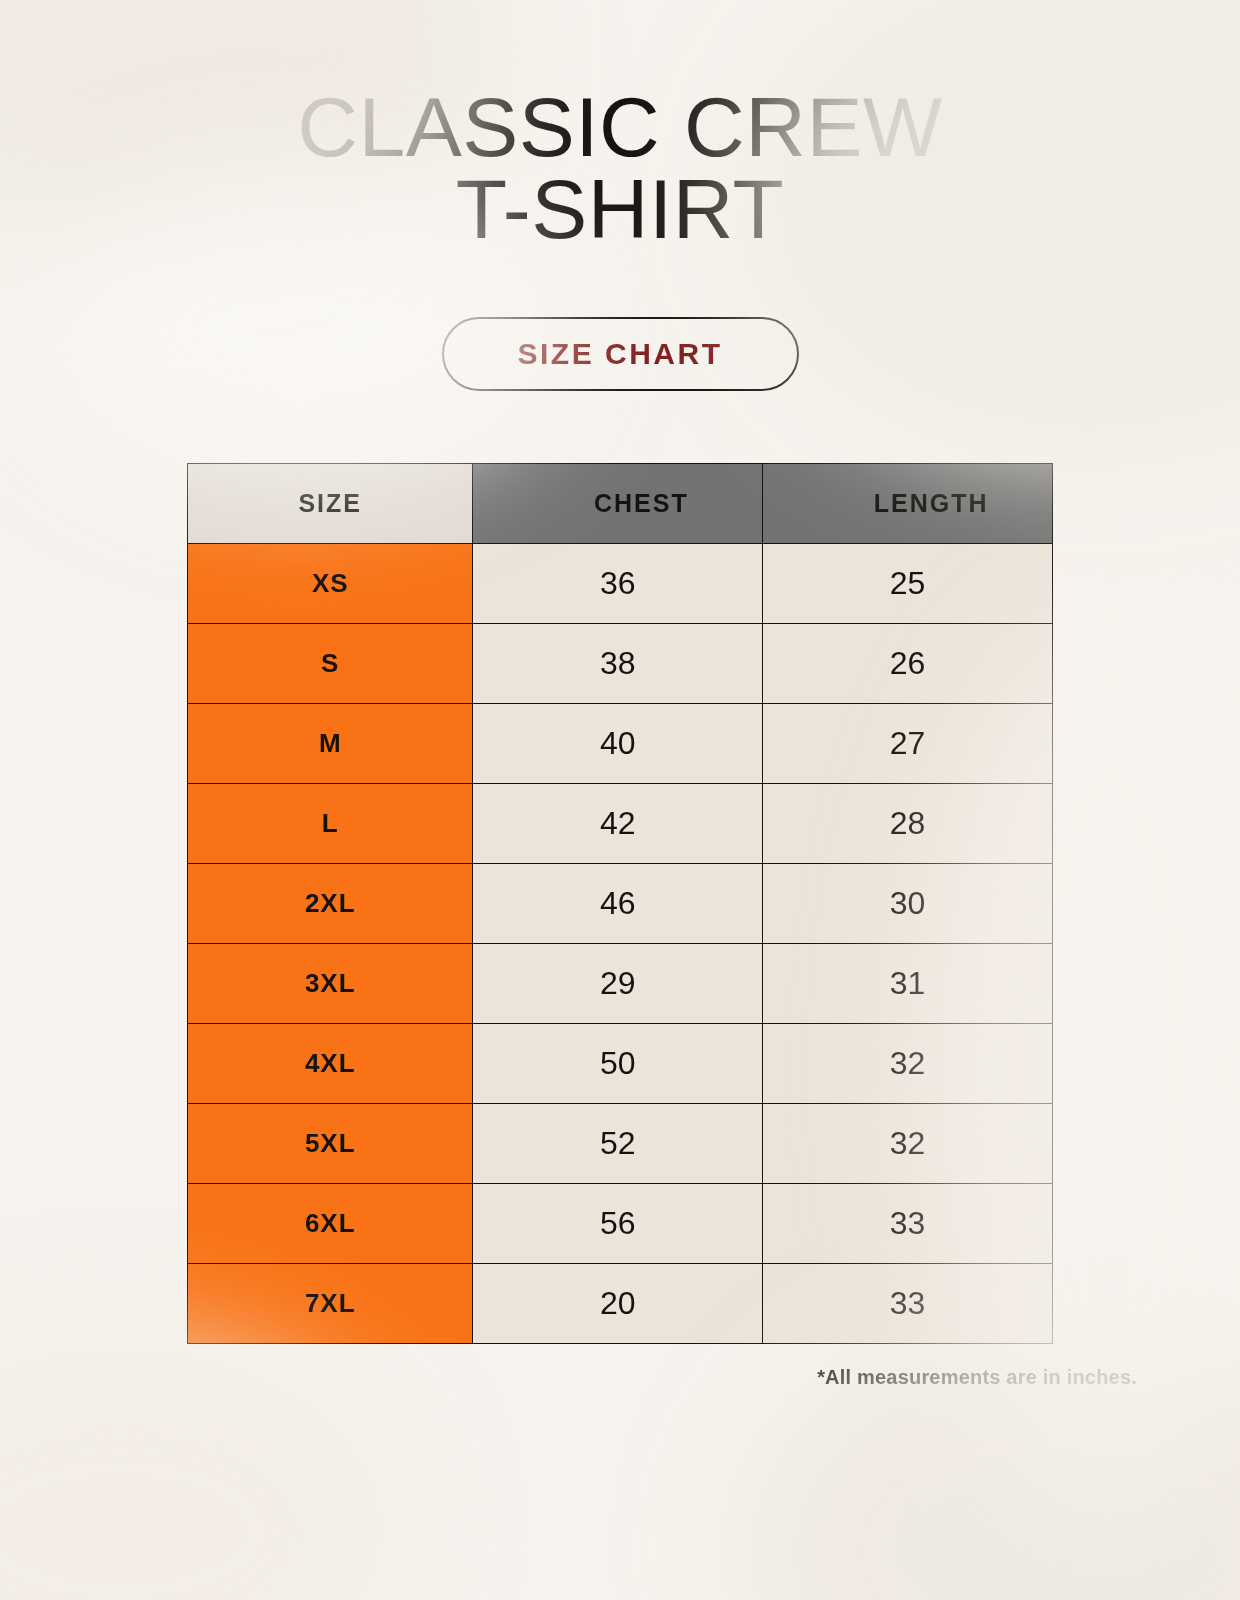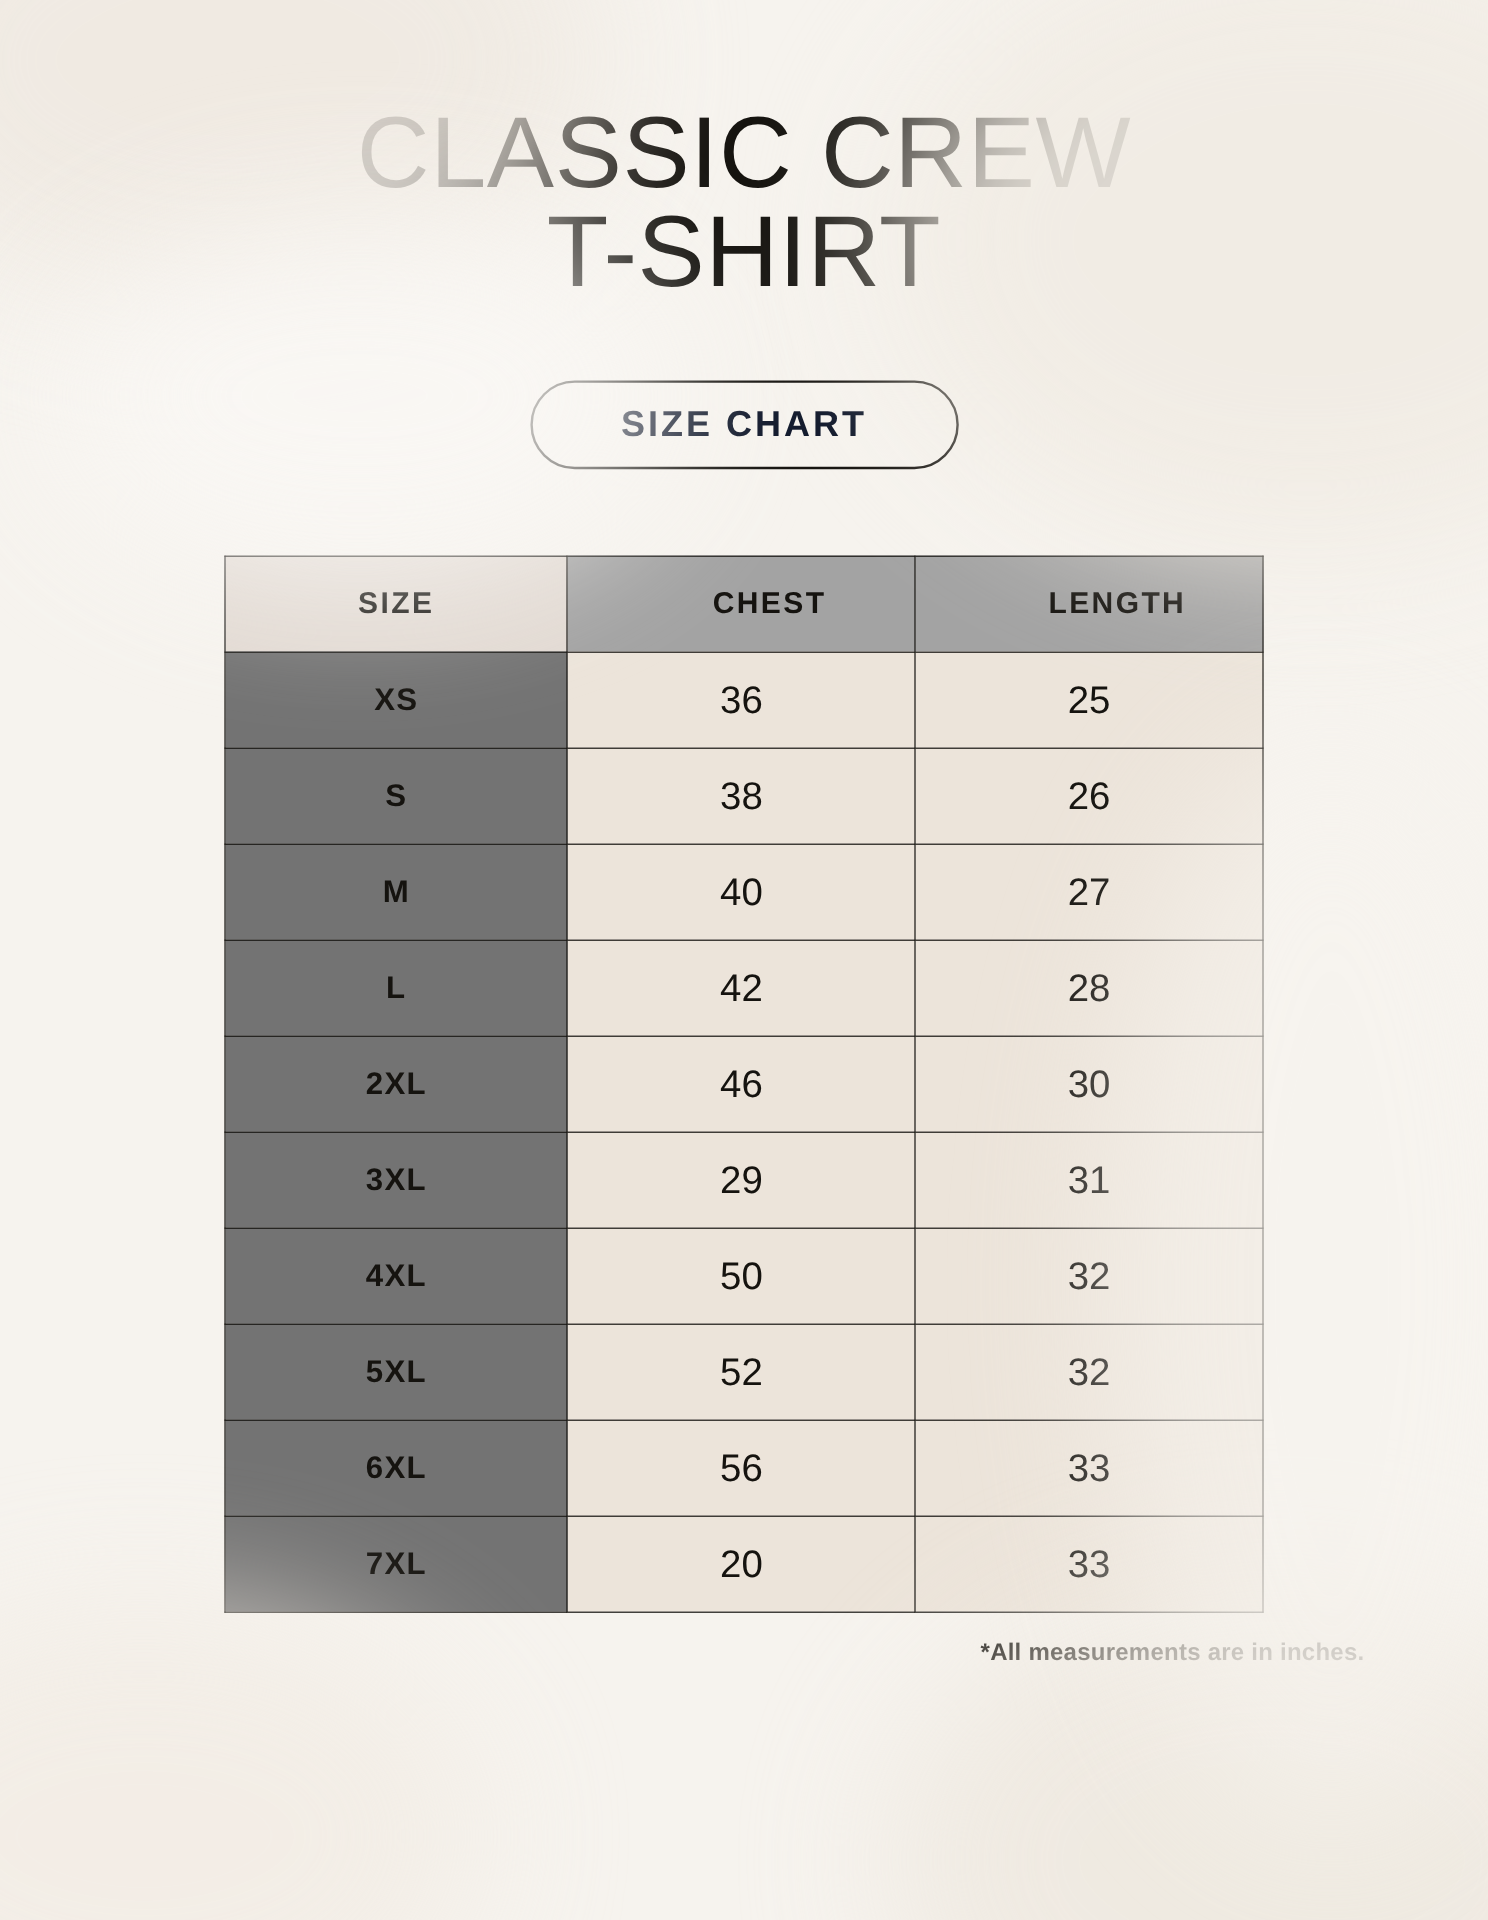--- a/index.html
+++ b/index.html
@@ -86,21 +86,21 @@
     justify-content: center;
     margin-top: 66px;
   }
   .pill {
     border: 2px solid #15130f;
     border-radius: 60px;
     padding: 18px 74px;
     font-size: 30px;
     letter-spacing: 2.5px;
     font-weight: 700;
-    color: #0f172a;
+    color: #7f1d1d;
     background: transparent;
   }
 
   .table-wrap {
     margin: 72px auto 0 auto;
     width: 866px;
   }
   table.size-chart {
     border-collapse: collapse;
     width: 100%;
@@ -114,29 +114,29 @@
     vertical-align: middle;
   }
   th.h-size {
     background: #e2dad3;
     font-size: 25px;
     letter-spacing: 2px;
     font-weight: 700;
     color: #15130f;
   }
   th.h-measure {
-    background: #a3a3a3;
+    background: #737373;
     font-size: 25px;
     letter-spacing: 2px;
     font-weight: 700;
     color: #15130f;
     padding-left: 48px;
   }
   td.c-size {
-    background: #737373;
+    background: #f97316;
     font-size: 26px;
     font-weight: 700;
     letter-spacing: 1px;
     color: #15130f;
   }
   td.c-val {
     background: #ece4da;
     font-size: 32px;
     font-weight: 400;
     color: #15130f;

